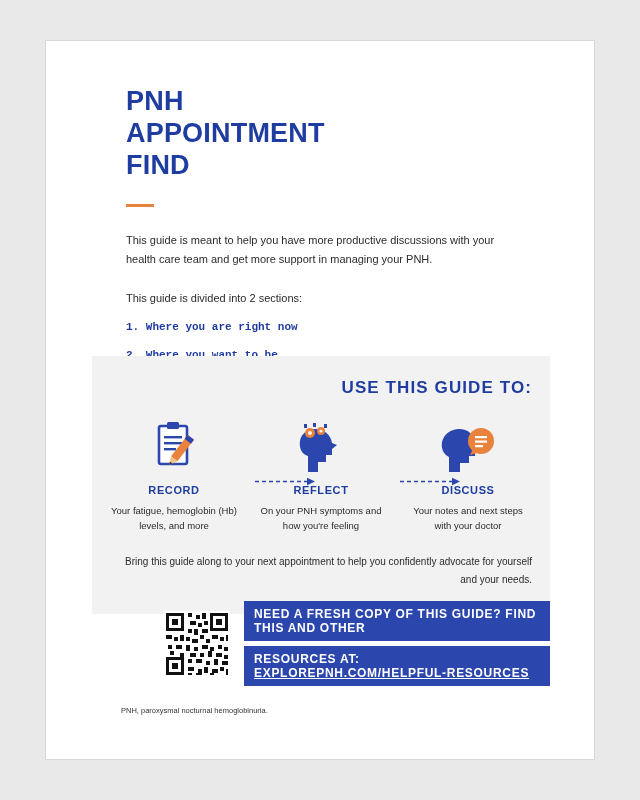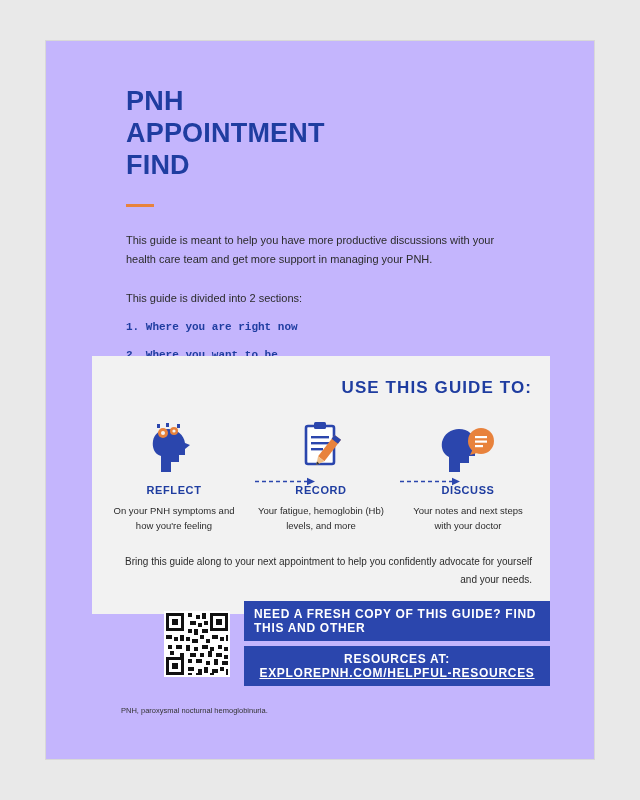--- a/index.html
+++ b/index.html
@@ -12,21 +12,21 @@
     background: #e9e9e9;
     font-family: "Liberation Sans", sans-serif;
     overflow: hidden;
   }
   .page {
     position: absolute;
     left: 45px;
     top: 40px;
     width: 550px;
     height: 720px;
-    background: #c4b5fd;
+    background: #ffffff;
     border: 1px solid #d8d8d8;
     box-sizing: border-box;
     overflow: hidden;
   }
   .inner {
     position: absolute;
     left: 80px;
     top: 45px;
     width: 395px;
   }
@@ -154,21 +154,21 @@
   }
   .banner {
     background: #2b46ad;
     color: #ffffff;
     font-size: 12px;
     font-weight: bold;
     letter-spacing: 0.7px;
     padding: 6px 10px;
     box-sizing: border-box;
   }
-  .banner + .banner { margin-top: 5px; text-align: center; }
+  .banner + .banner { margin-top: 5px; }
   .banner a {
     color: #ffffff;
     text-decoration: underline;
   }
   .footnote {
     position: absolute;
     left: 46px;
     top: 665px;
     font-size: 7.5px;
     color: #333333;
@@ -196,39 +196,20 @@
     <ul class="section-list">
       <li>1. Where you are right now</li>
       <li>2. Where you want to be</li>
     </ul>
   </div>
 
   <div class="panel">
     <div class="panel-heading">USE THIS GUIDE TO:</div>
 
     <div class="cols">
-
-      <div class="col">
-        <div class="icon-box">
-          <svg width="54" height="52" viewBox="0 0 54 52">
-            <path d="M14 50 L14 34 C7 32 5 25 6 19 C7 12 13 7 21 7 C30 7 37 13 38 21 L43 23 L38 27 L38 33 L32 33 L32 40 L24 40 L24 50 Z" fill="#2b46ad"></path>
-            <circle cx="16" cy="11" r="5" fill="#e8823c"></circle>
-            <circle cx="16" cy="11" r="2" fill="#f2f2f2"></circle>
-            <circle cx="27" cy="9" r="4" fill="#e8823c"></circle>
-            <circle cx="27" cy="9" r="1.6" fill="#f2f2f2"></circle>
-            <rect x="10" y="2" width="3" height="4" fill="#2b46ad"></rect>
-            <rect x="19" y="1" width="3" height="4" fill="#2b46ad"></rect>
-            <rect x="30" y="2" width="3" height="4" fill="#2b46ad"></rect>
-          </svg>
-        </div>
-        <div class="col-label-row">
-          <span class="col-label">REFLECT</span>
-        </div>
-        <div class="col-text">On your PNH symptoms and how you're feeling</div>
-      </div>
 
       <div class="col">
         <div class="icon-box">
           <svg width="54" height="54" viewBox="0 0 54 54">
             <rect x="12" y="6" width="28" height="38" rx="2" fill="#ffffff" stroke="#2b46ad" stroke-width="2.6"></rect>
             <rect x="20" y="2" width="12" height="7" rx="1.5" fill="#2b46ad"></rect>
             <rect x="17" y="16" width="18" height="2.4" fill="#2b46ad"></rect>
             <rect x="17" y="22" width="18" height="2.4" fill="#2b46ad"></rect>
             <rect x="17" y="28" width="12" height="2.4" fill="#2b46ad"></rect>
             <g transform="rotate(38 34 30)">
@@ -236,20 +217,39 @@
               <rect x="30" y="14" width="8" height="5" fill="#2b46ad"></rect>
               <polygon points="30,41 38,41 34,49" fill="#f0c08a"></polygon>
               <polygon points="32.4,46 35.6,46 34,49" fill="#333333"></polygon>
             </g>
           </svg>
         </div>
         <div class="col-label-row">
           <span class="col-label">RECORD</span>
         </div>
         <div class="col-text">Your fatigue, hemoglobin (Hb) levels, and more</div>
+      </div>
+
+      <div class="col">
+        <div class="icon-box">
+          <svg width="54" height="52" viewBox="0 0 54 52">
+            <path d="M14 50 L14 34 C7 32 5 25 6 19 C7 12 13 7 21 7 C30 7 37 13 38 21 L43 23 L38 27 L38 33 L32 33 L32 40 L24 40 L24 50 Z" fill="#2b46ad"></path>
+            <circle cx="16" cy="11" r="5" fill="#e8823c"></circle>
+            <circle cx="16" cy="11" r="2" fill="#f2f2f2"></circle>
+            <circle cx="27" cy="9" r="4" fill="#e8823c"></circle>
+            <circle cx="27" cy="9" r="1.6" fill="#f2f2f2"></circle>
+            <rect x="10" y="2" width="3" height="4" fill="#2b46ad"></rect>
+            <rect x="19" y="1" width="3" height="4" fill="#2b46ad"></rect>
+            <rect x="30" y="2" width="3" height="4" fill="#2b46ad"></rect>
+          </svg>
+        </div>
+        <div class="col-label-row">
+          <span class="col-label">REFLECT</span>
+        </div>
+        <div class="col-text">On your PNH symptoms and how you're feeling</div>
       </div>
 
       <div class="col">
         <div class="icon-box">
           <svg width="58" height="50" viewBox="0 0 58 50">
             <path d="M10 48 L10 33 C4 30 2 24 3 18 C5 10 12 5 20 5 C29 5 36 11 37 20 L41 22 L36 26 L36 32 L30 32 L30 39 L21 39 L21 48 Z" fill="#2b46ad"></path>
             <circle cx="42" cy="17" r="13" fill="#e8823c"></circle>
             <polygon points="34,25 38,29 31,31" fill="#e8823c"></polygon>
             <rect x="36" y="12" width="12" height="2.2" fill="#ffffff"></rect>
             <rect x="36" y="16.5" width="12" height="2.2" fill="#ffffff"></rect>

